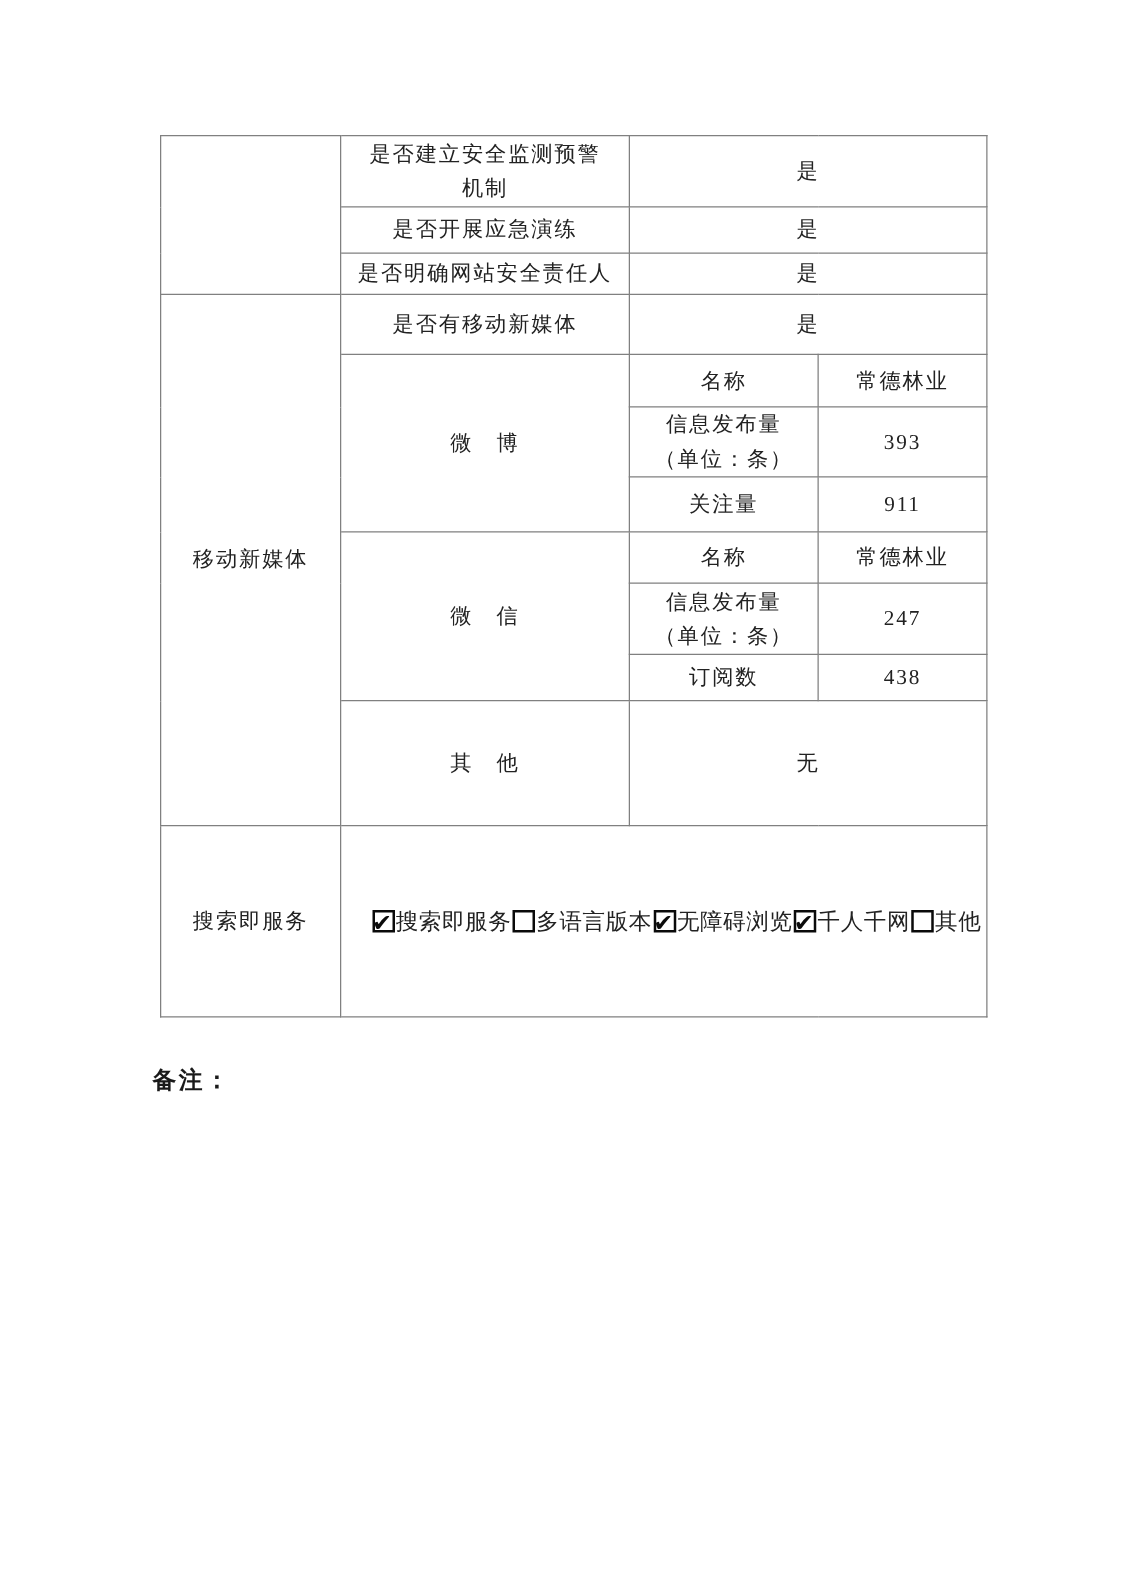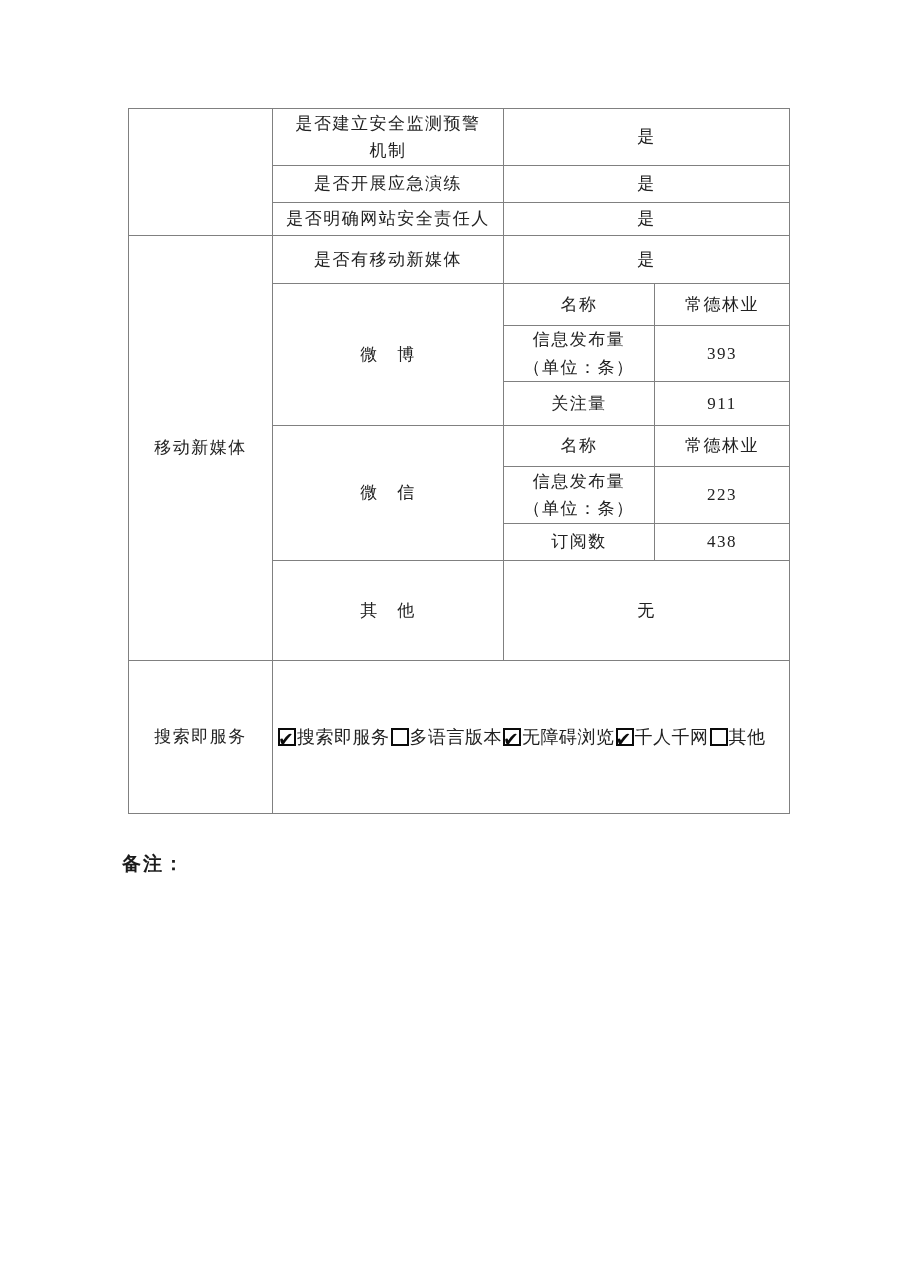--- a/index.html
+++ b/index.html
@@ -28,21 +28,21 @@
     letter-spacing:1.5px;
     line-height:1.6;
     white-space:pre-line;
     padding:0 4px;
   }
   td.num { letter-spacing:0.5px; }
   .cb-line {
     font-size:18px;
     letter-spacing:0.5px;
     white-space:nowrap;
-    text-align:left;
+    text-align:right;
   }
   .cb-unit { display:inline-block; }
   .cb {
     display:inline-block;
     width:18px; height:18px;
     border:2.5px solid #0a0a0a;
     background:#ffffff;
     position:relative;
     vertical-align:-3px;
     margin:0 1px;
@@ -123,21 +123,21 @@
       <td class="num">911</td>
     </tr>
     <tr style="height:41px">
       <td rowspan="3">微　信</td>
       <td>名称</td>
       <td>常德林业</td>
     </tr>
     <tr style="height:57px">
       <td>信息发布量
 （单位：条）</td>
-      <td class="num">223</td>
+      <td class="num">247</td>
     </tr>
     <tr style="height:37px">
       <td>订阅数</td>
       <td class="num">438</td>
     </tr>
     <tr style="height:100px">
       <td>其　他</td>
       <td colspan="2">无</td>
     </tr>
 

